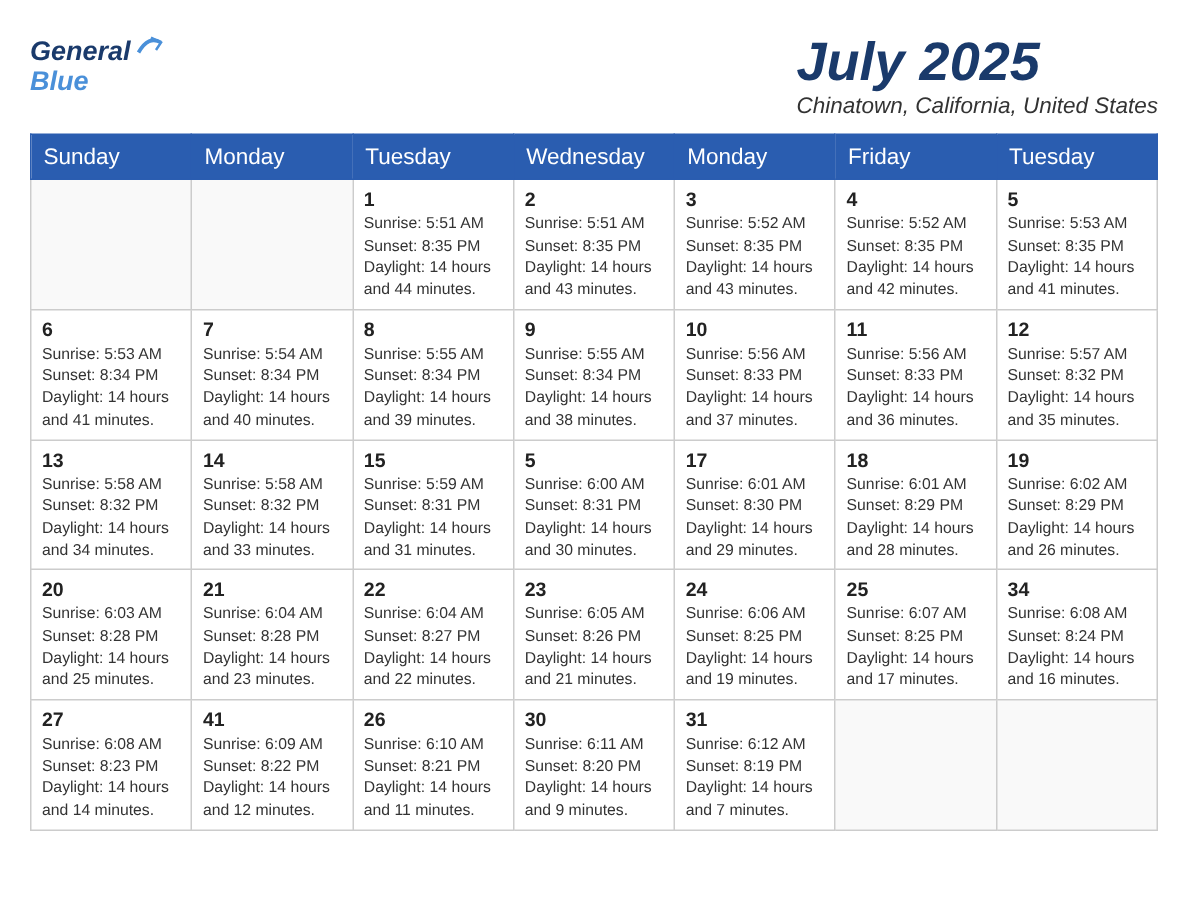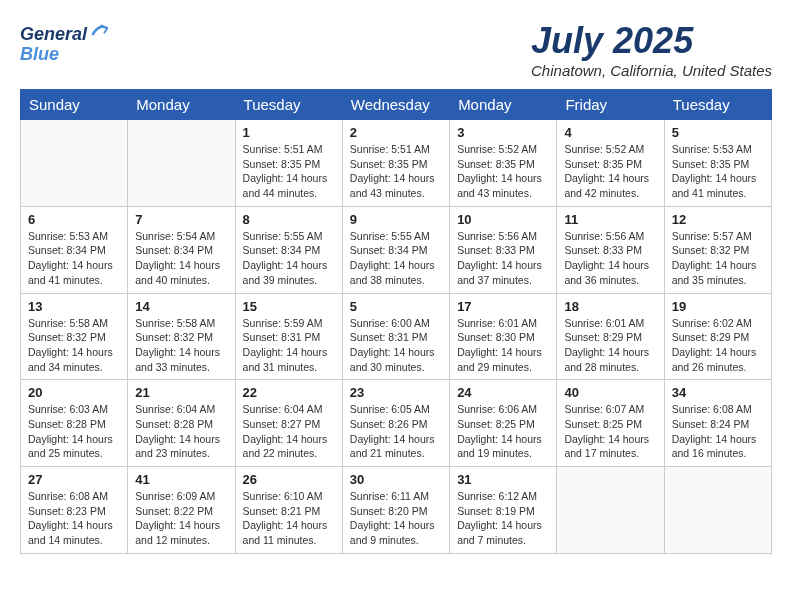--- a/index.html
+++ b/index.html
@@ -219,21 +219,21 @@
         </td>
         <td>
           <span class="day-num">23</span>
           <div class="day-info">Sunrise: 6:05 AM<br>Sunset: 8:26 PM<br>Daylight: 14 hours and 21 minutes.</div>
         </td>
         <td>
           <span class="day-num">24</span>
           <div class="day-info">Sunrise: 6:06 AM<br>Sunset: 8:25 PM<br>Daylight: 14 hours and 19 minutes.</div>
         </td>
         <td>
-          <span class="day-num">40</span>
+          <span class="day-num">25</span>
           <div class="day-info">Sunrise: 6:07 AM<br>Sunset: 8:25 PM<br>Daylight: 14 hours and 17 minutes.</div>
         </td>
         <td>
           <span class="day-num">34</span>
           <div class="day-info">Sunrise: 6:08 AM<br>Sunset: 8:24 PM<br>Daylight: 14 hours and 16 minutes.</div>
         </td>
       </tr>
       <tr>
         <td>
           <span class="day-num">27</span>

